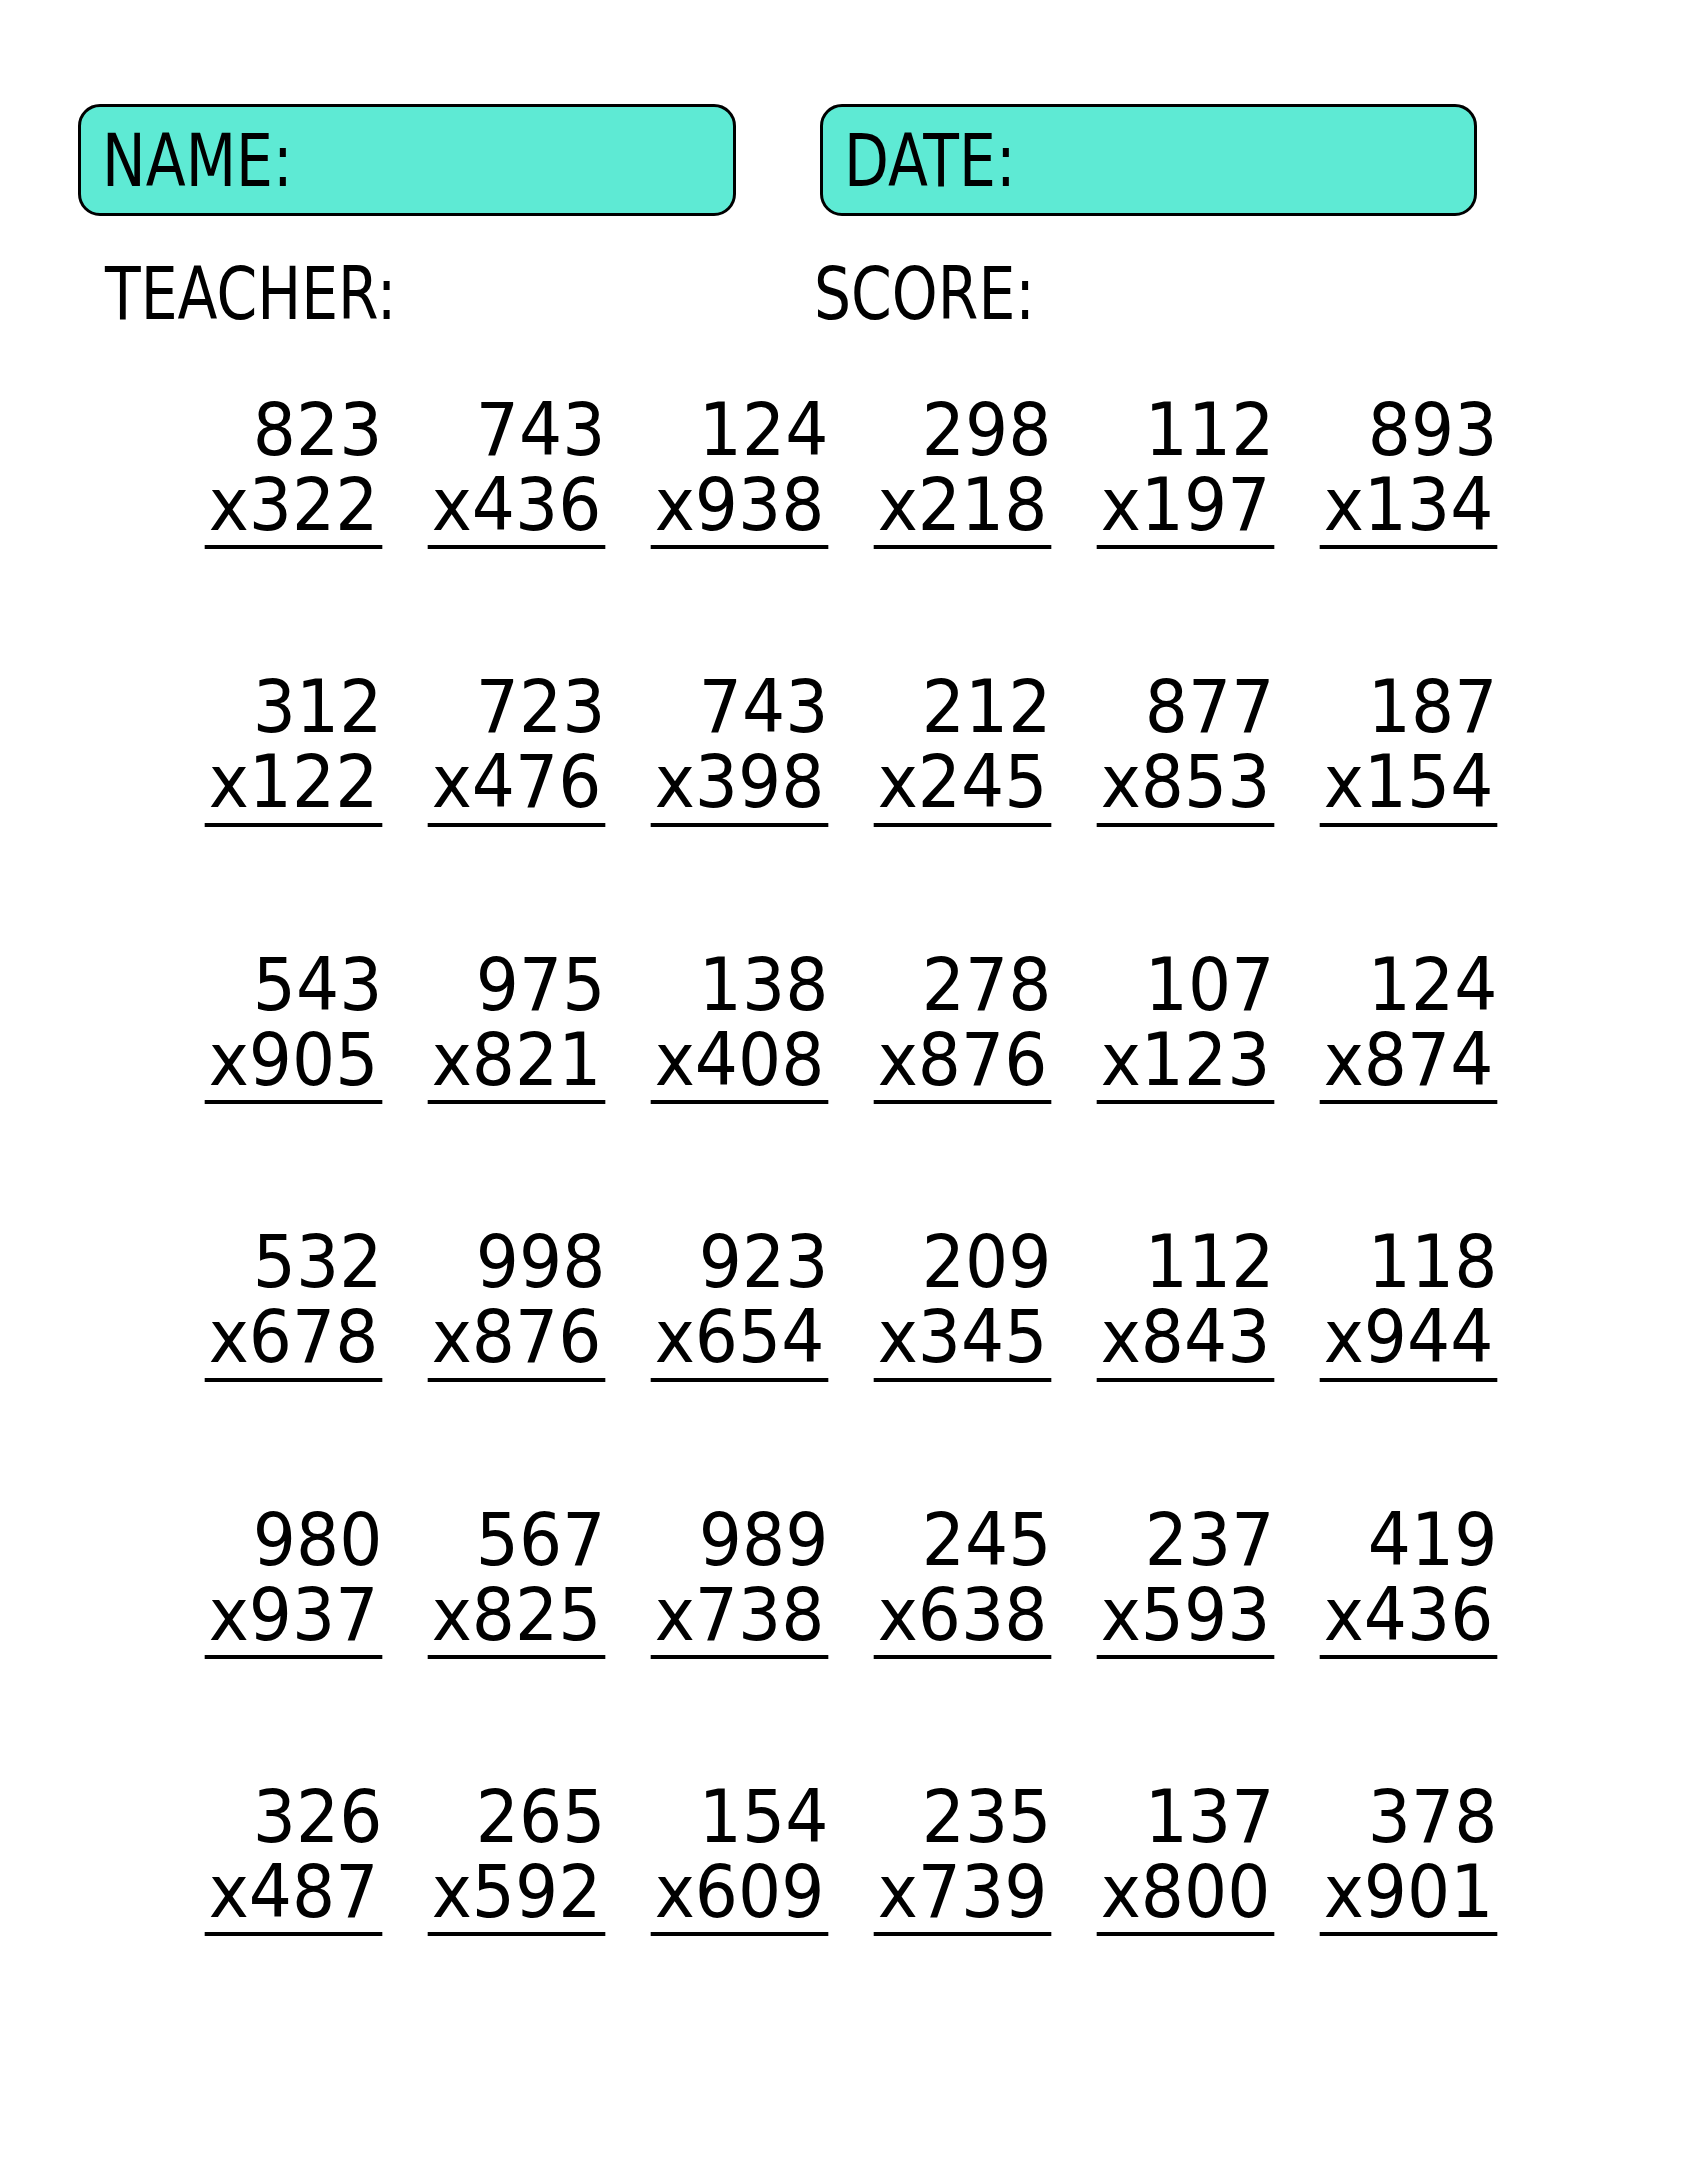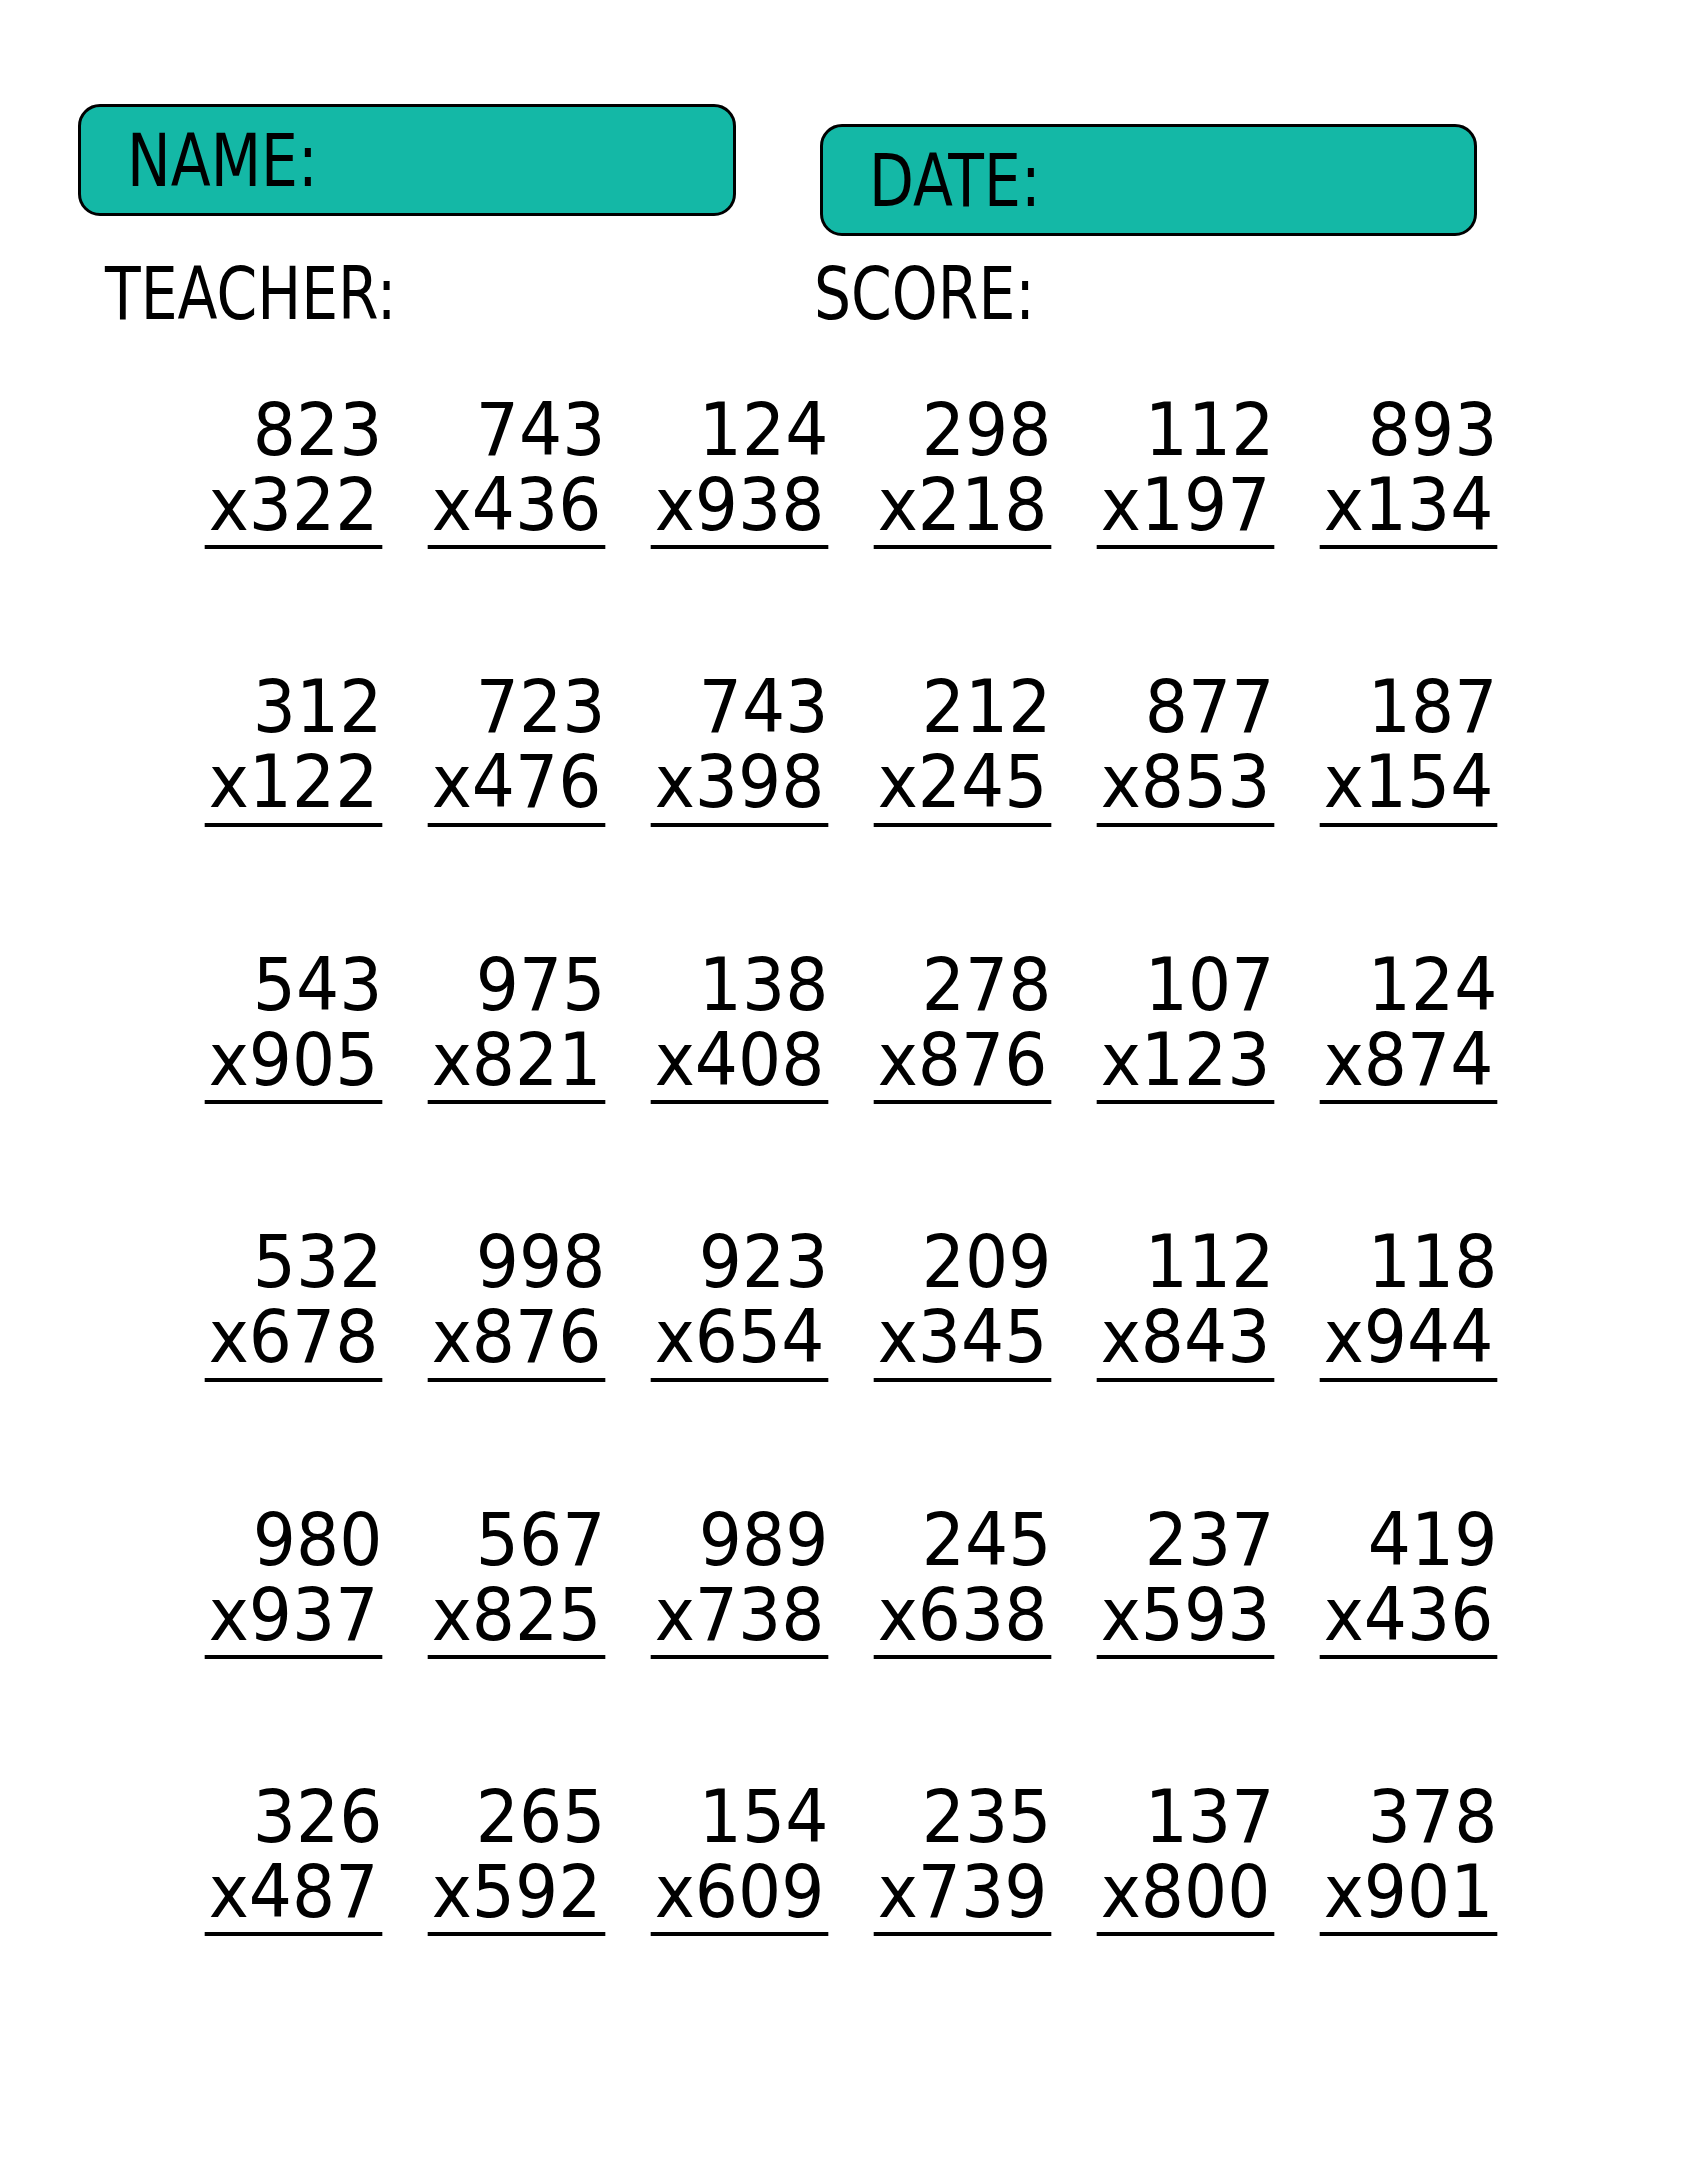--- a/index.html
+++ b/index.html
@@ -17,27 +17,27 @@
     overflow: hidden;
   }
 
   
   .fillbox {
     position: absolute;
     box-sizing: border-box;
     height: 112px;
     border: 3.4px solid #000000;
     border-radius: 22px;
-    background: #14b8a6;
+    background: #5eead4;
     display: flex;
     align-items: center;
-    padding-left: 46px;
+    padding-left: 21px;
   }
   .name-box { left: 78px;  top: 104px; width: 658px; }
-  .date-box { left: 820px; top: 104px; width: 657px; margin-top: 20px; }
+  .date-box { left: 820px; top: 104px; width: 657px; }
 
   .hdr-label {
     font-size: 73px;
     line-height: 85px;
     color: #000000;
     transform: scaleX(0.80);
     transform-origin: left center;
     white-space: nowrap;
   }
 

